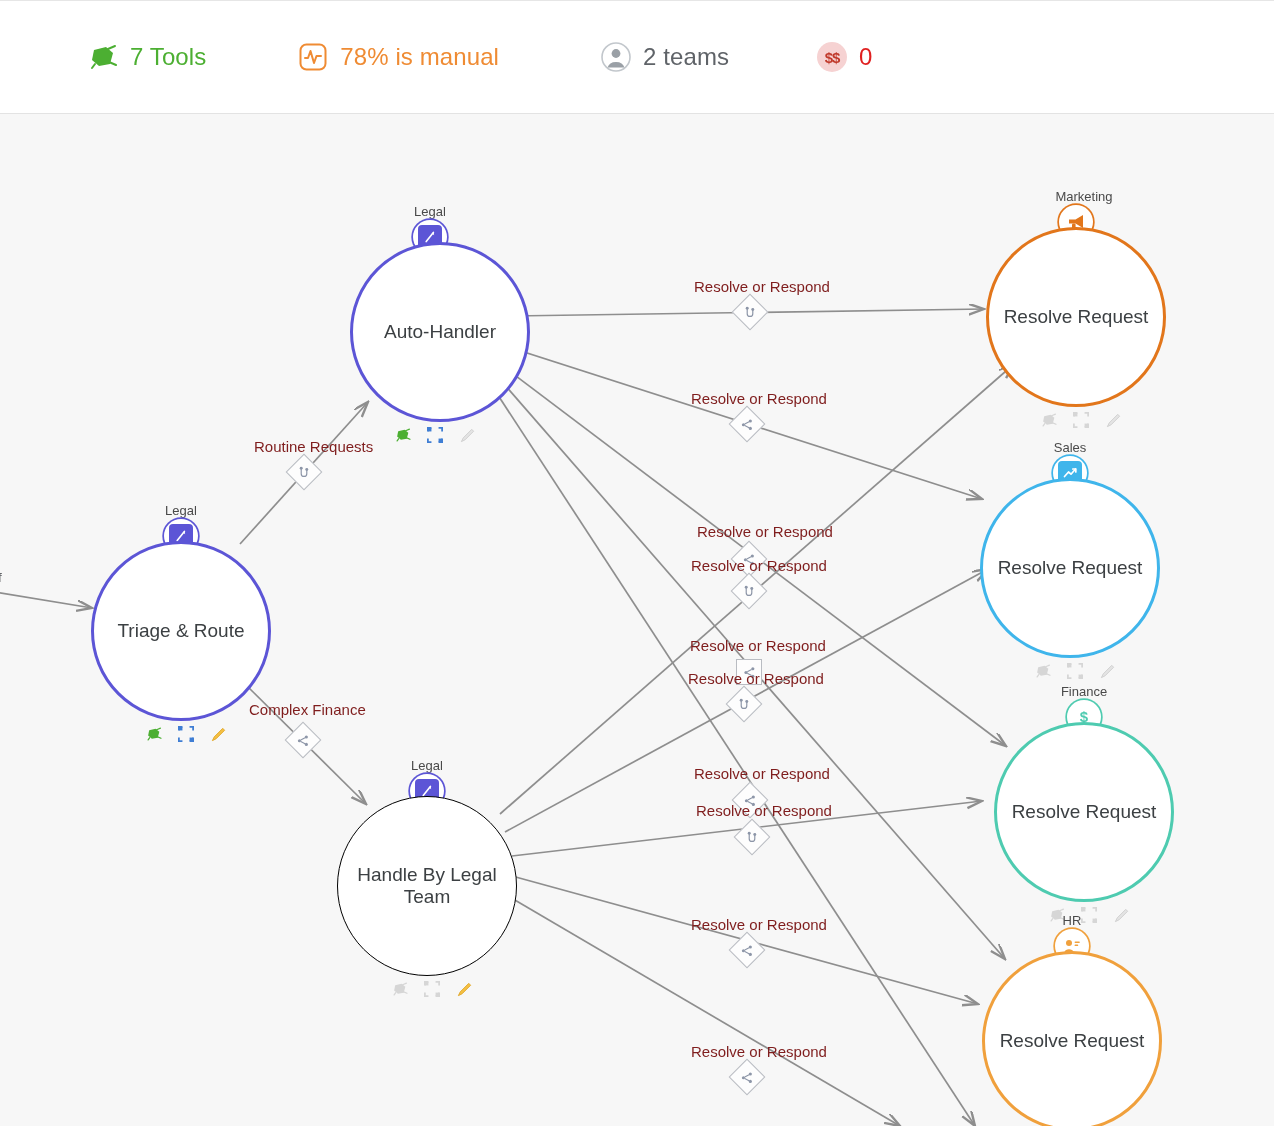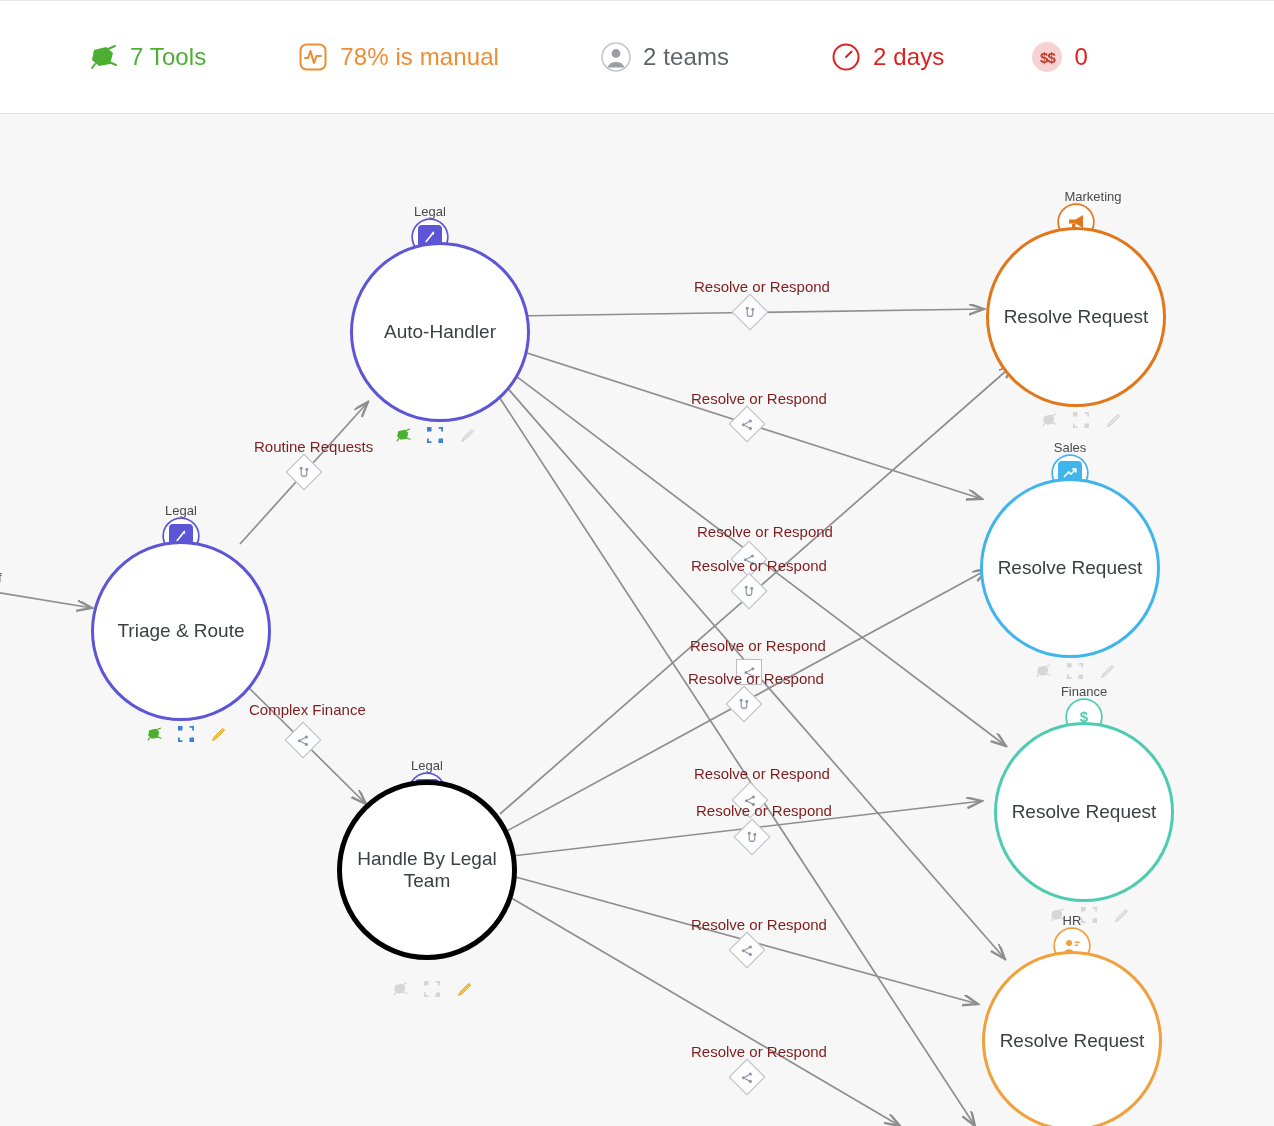--- a/index.html
+++ b/index.html
@@ -168,29 +168,20 @@
       <span class="ico">
         <svg width="30" height="30" viewBox="0 0 30 30">
           <circle cx="15" cy="15" r="14" fill="none" stroke="#c2c7cc" stroke-width="1.6"></circle>
           <circle cx="15" cy="11.5" r="4.4" fill="#9aa0a6"></circle>
           <path d="M6.6 25.6 a8.6 7.2 0 0 1 16.8 0 z" fill="#9aa0a6"></path>
         </svg>
       </span>
       <span class="lbl" style="color:#5f6368">2 teams</span>
     </div>
 
-    <div class="stat" id="stat-days">
-      <span class="ico">
-        <svg width="30" height="30" viewBox="0 0 30 30">
-          <circle cx="15" cy="15" r="12.5" fill="none" stroke="#e02020" stroke-width="2"></circle>
-          <path d="M15 15 L20.5 9.5" stroke="#e02020" stroke-width="2" stroke-linecap="round"></path>
-        </svg>
-      </span>
-      <span class="lbl" style="color:#e02020">2 days</span>
-    </div>
 
     <div class="stat" id="stat-cost">
       <span class="ico">
         <span class="badge-money">$$</span>
       </span>
       <span class="lbl" style="color:#e02020">0</span>
     </div>
 
   </div>
 
@@ -310,21 +301,21 @@
       <div class="grouptitle" style="left:0; top:0;">Legal</div>
       <div class="typebadge" style="left:73px; top:16px; box-shadow:0 0 0 1.7px #5c55d6;">
         <span class="inner" style="background:#5c55d6;">
           <svg width="14" height="16" viewBox="0 0 14 16">
               <rect x="0" y="0" width="14" height="16" rx="1.5" fill="#5c55d6"></rect>
               <path d="M3.2 12.6 L10.4 3.4" stroke="#ffffff" stroke-width="1.6" stroke-linecap="round"></path>
               <path d="M10.6 3.2 L11.2 6.2 L8.6 4.2 Z" fill="#ffffff"></path>
             </svg>
         </span>
       </div>
-      <div class="node" style="left:0px; top:22px; width:180px; height:180px; border:5px solid #000000;">
+      <div class="node" style="left:0px; top:38px; width:180px; height:180px; border:1px solid #000000;">
         <span class="nodelabel">Handle By Legal Team</span>
       </div>
       <div class="actionbar" style="left:54px; top:222px;">
         <span class="act">
             <svg width="16" height="14" viewBox="0 0 30 26">
               <path d="M6 6 L18 3 L25 9 L22 20 L11 22 L4 16 Z" fill="#d6d6d6"></path>
               <path d="M20 5 L27 2 M21 18 L28 21 M7 20 L4 24" stroke="#d6d6d6" stroke-width="2.4" fill="none" stroke-linecap="round"></path>
             </svg>
           </span>
         <span class="act">
@@ -336,21 +327,21 @@
           </span>
         <span class="act">
             <svg width="17" height="17" viewBox="0 0 18 18">
               <path d="M2.5 15.5 L4.5 11.5 L13.5 2.5 L15.5 4.5 L6.5 13.5 Z" fill="#f5c043" stroke="#e0a92e" stroke-width="1"></path>
             </svg>
           </span>
       </div>
     </div>
 
     <div class="node-group" style="left:986px; top:75px; width:180px; height:240px;">
-      <div class="grouptitle" style="left:17px; top:0;">Marketing</div>
+      <div class="grouptitle" style="left:8px; top:0;">Marketing</div>
       <div class="typebadge" style="left:73px; top:16px; box-shadow:0 0 0 1.7px #e2761b;">
         <span class="inner" style="background:#ffffff;">
           <svg width="20" height="18" viewBox="0 0 20 18">
               <path d="M3 6.5 L9.5 6.5 L17 2 L17 15 L9.5 10.5 L3 10.5 Z" fill="#e2761b"></path>
               <rect x="6" y="10.5" width="3.6" height="6" rx="1.3" fill="#e2761b"></rect>
             </svg>
         </span>
       </div>
       <div class="node" style="left:0px; top:38px; width:180px; height:180px; border:3px solid #e2761b;">
         <span class="nodelabel">Resolve Request</span>

